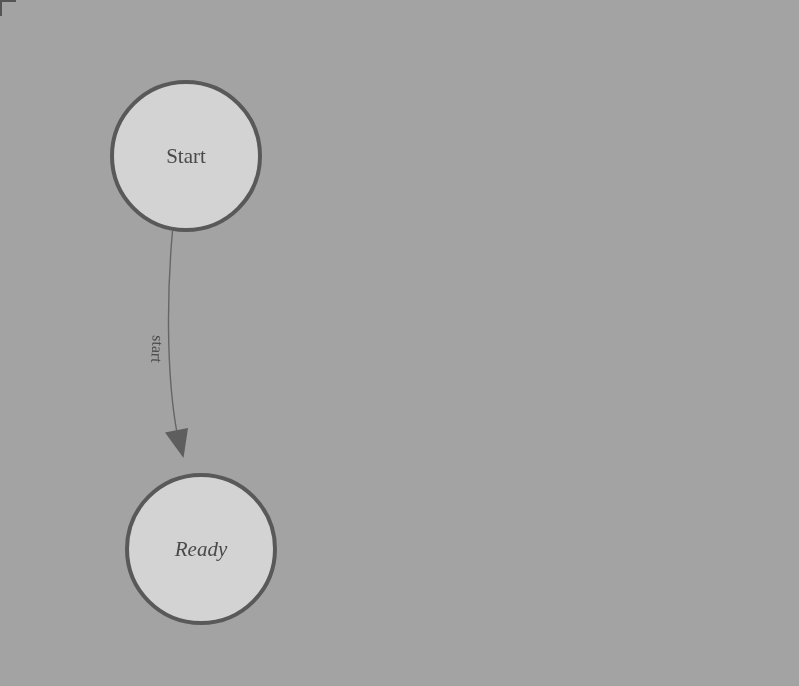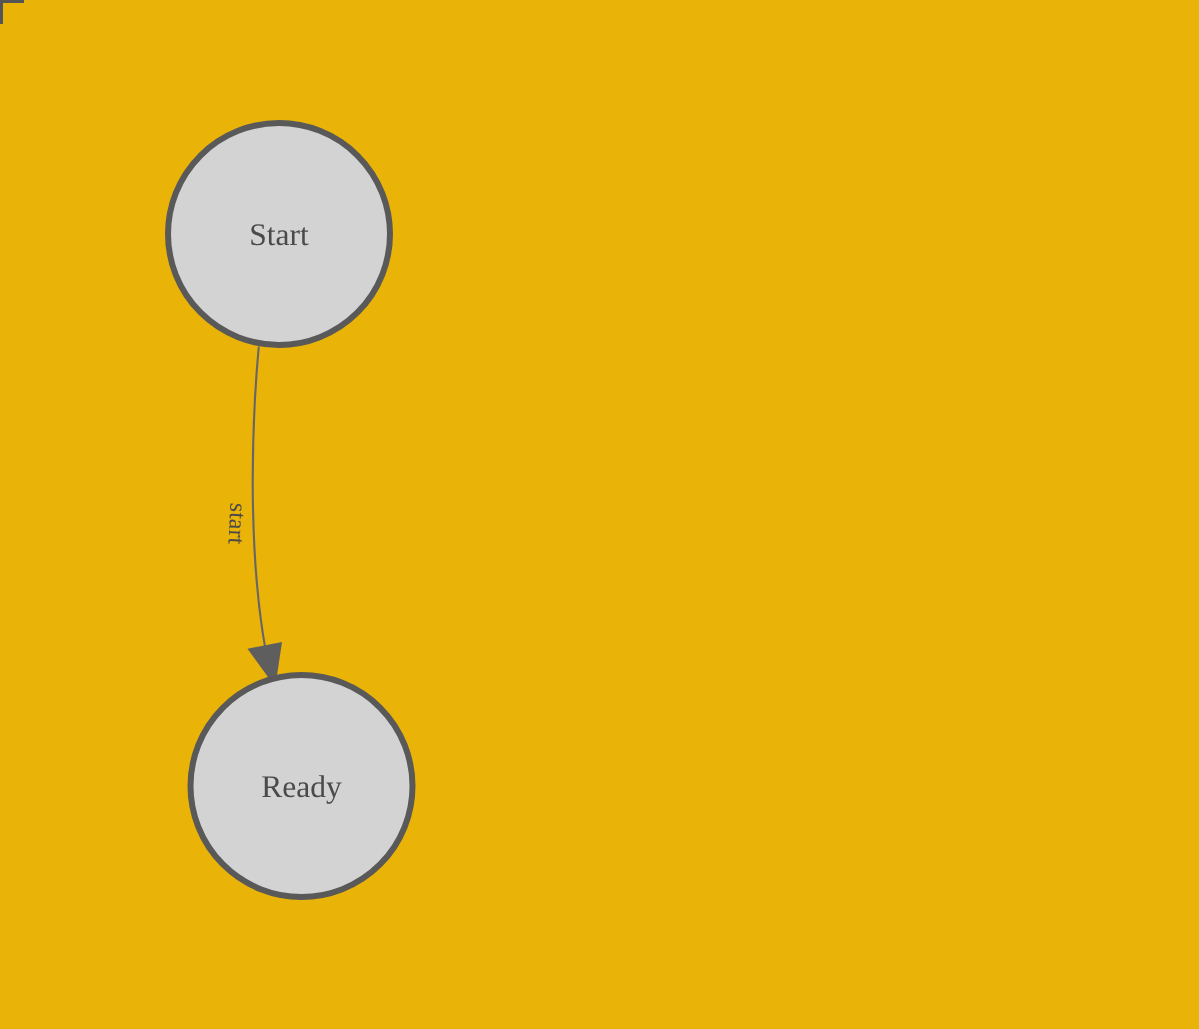--- a/index.html
+++ b/index.html
@@ -4,21 +4,21 @@
 <style>
   html, body {
     margin: 0;
     padding: 0;
     background: #ffffff;
   }
   .canvas {
     position: relative;
     width: 799px;
     height: 686px;
-    background: #eab308;
+    background: #a3a3a3;
     overflow: hidden;
     font-family: "Liberation Serif", "DejaVu Serif", serif;
   }
   .corner-mark {
     position: absolute;
     left: 0;
     top: 0;
   }
   .edge-layer {
     position: absolute;
@@ -42,21 +42,21 @@
     align-items: center;
     justify-content: center;
     cursor: default;
   }
   .node-label {
     font-size: 21px;
     color: #4a4a4a;
     user-select: none;
   }
   .node-start   { left: 110px; top:  80px; width: 152px; height: 152px; }
-  .node-ready   { left: 125px; top: 448px; width: 152px; height: 152px; }
+  .node-ready   { left: 125px; top: 473px; width: 152px; height: 152px; font-style: italic; }
   .node-disable { left: 503px; top: 255px; width: 150px; height: 150px; border-width: 3px; }
   .edge-label {
     position: absolute;
     left: 157px;
     top: 349px;
     transform: translate(-50%, -50%) rotate(93deg);
     transform-origin: center center;
     font-size: 16px;
     color: #4a4a4a;
     white-space: nowrap;

